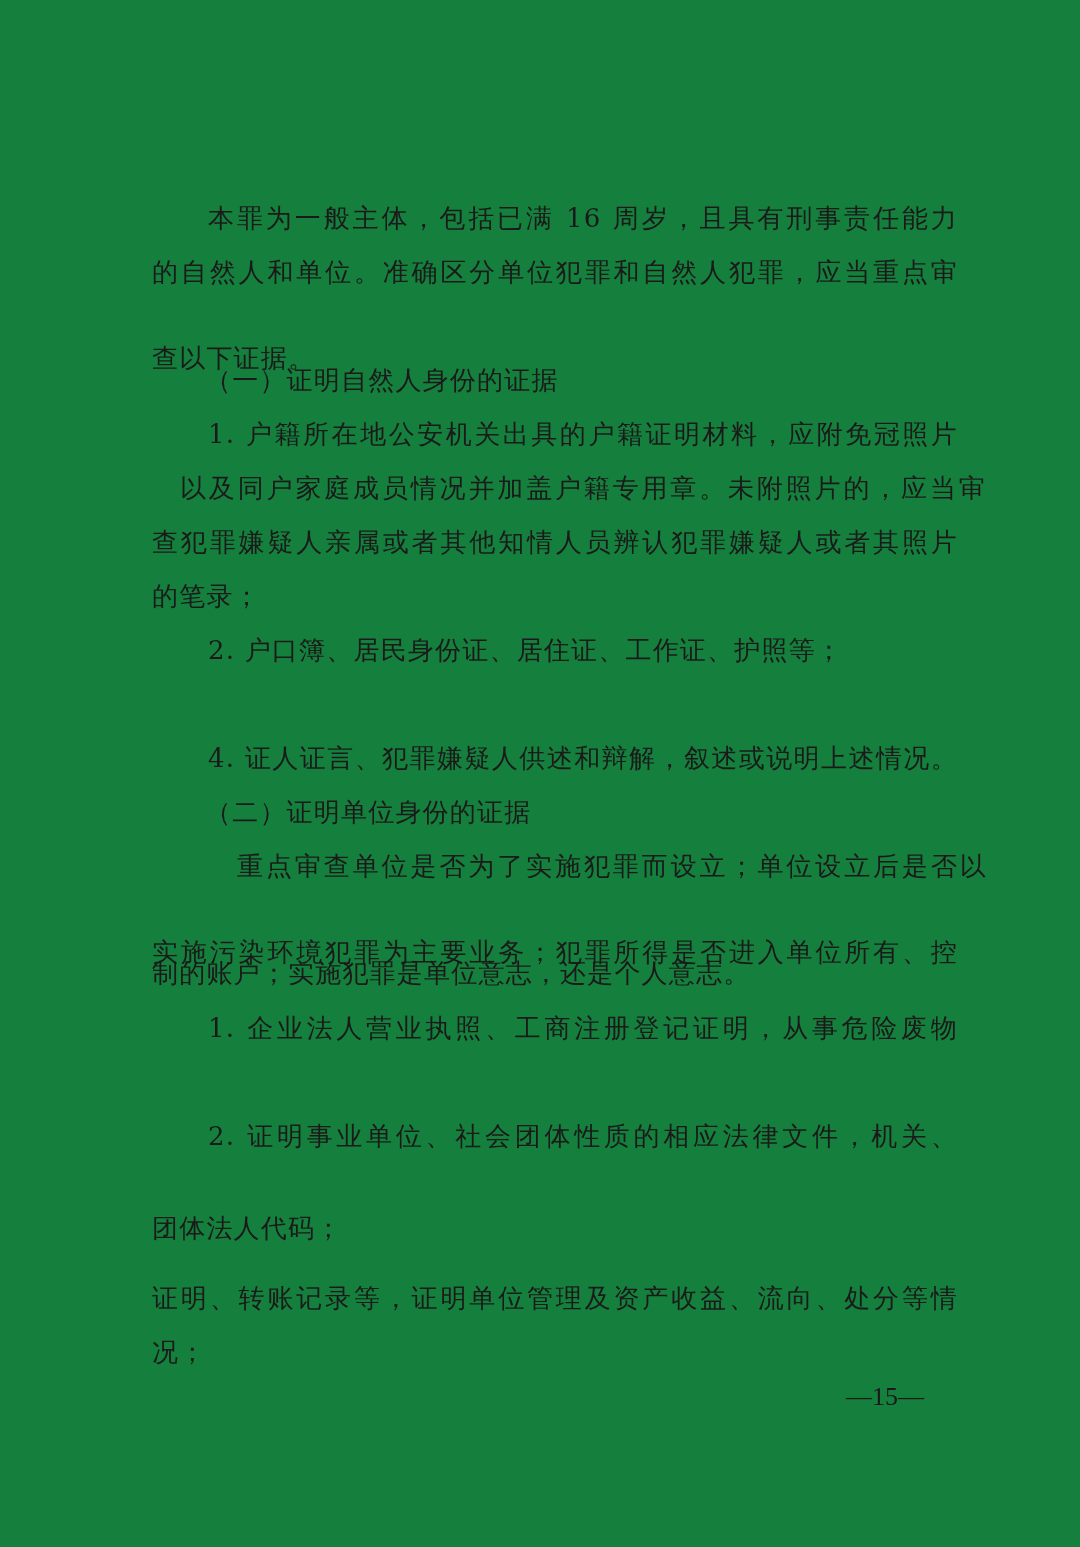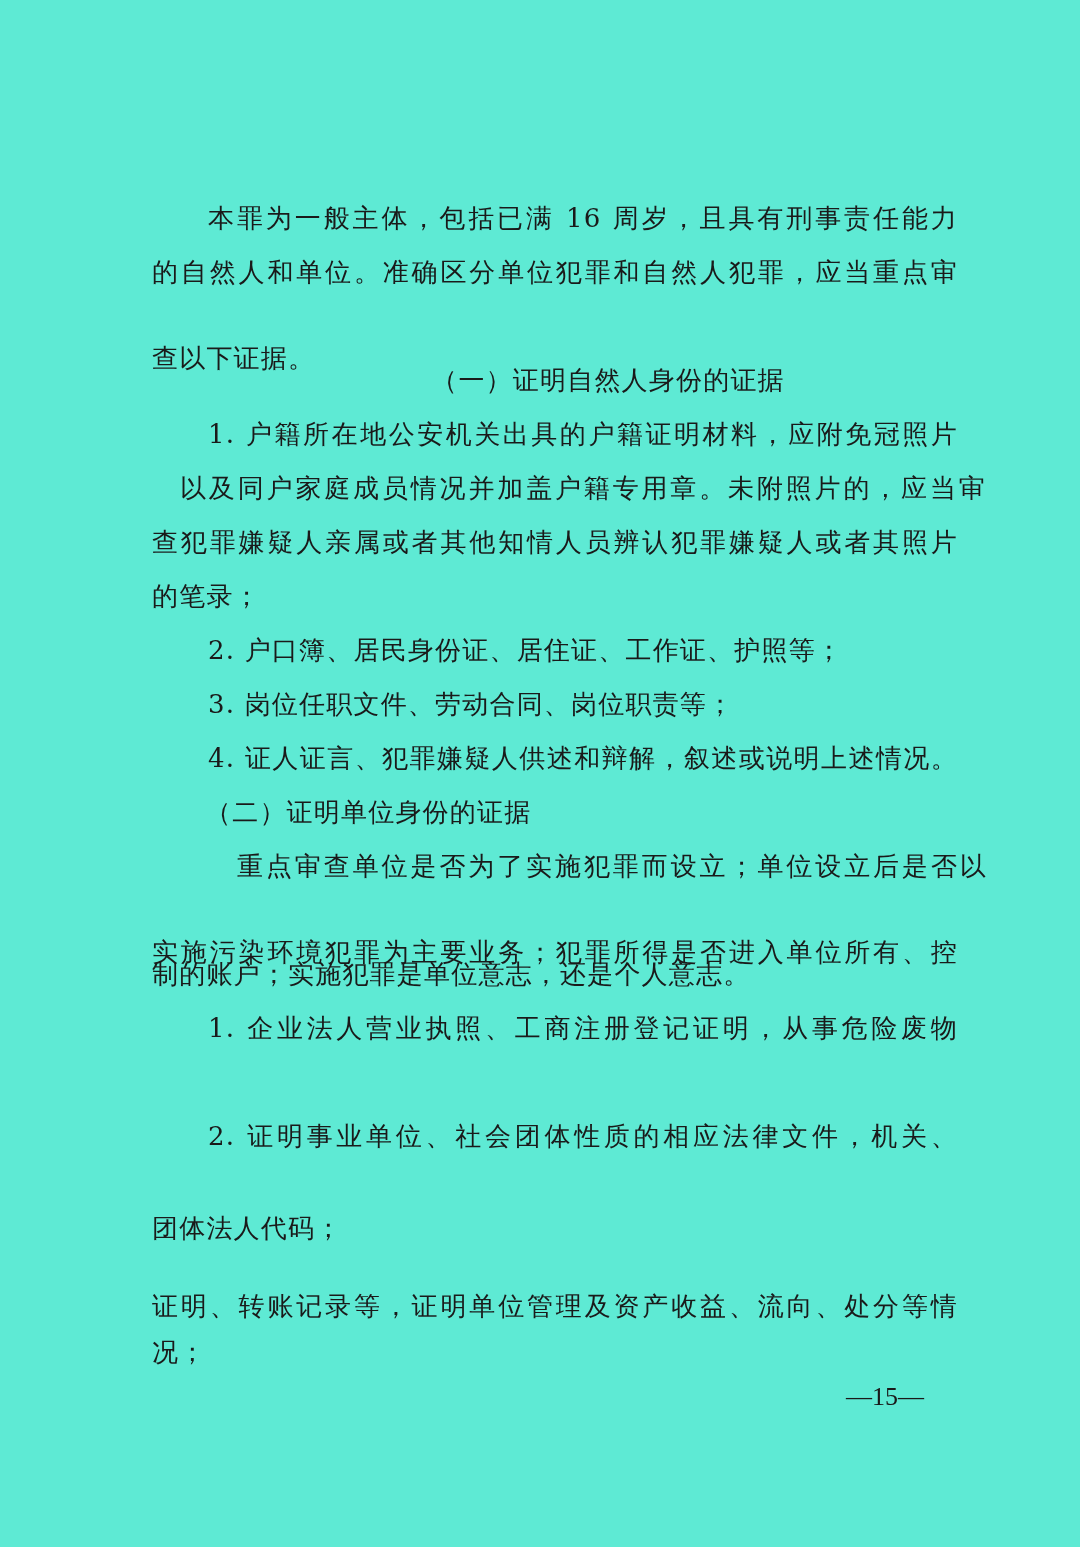--- a/index.html
+++ b/index.html
@@ -1,18 +1,18 @@
 <!DOCTYPE html>
 <html><head>
 <meta charset="utf-8">
 <style>
   html, body { margin: 0; padding: 0; background: #ffffff; }
   body { width: 1080px; height: 1547px; position: relative; overflow: hidden; }
   .page {
-    position: absolute; left: 0; top: 0; width: 1080px; height: 1547px; background: #5eead4;
+    position: absolute; left: 0; top: 0; width: 1080px; height: 1547px; background: #15803d;
   }
   .line {
     position: absolute;
     left: 152px;
     width: 806px;
     height: 40px;
     line-height: 40px;
     font-family: "DejaVu Serif", "Liberation Serif", serif;
     font-size: 26px;
     color: #1a1a1a;
@@ -37,39 +37,38 @@
 </style>
 </head>
 <body>
 
 <div class="page">
 
   <div class="line indent justify" style="top:198px;">本罪为一般主体，包括已满 16 周岁，且具有刑事责任能力</div>
   <div class="line justify" style="top:252px;">的自然人和单位。准确区分单位犯罪和自然人犯罪，应当重点审</div>
   <div class="line" style="top:306px;margin-top:32px;">查以下证据。</div>
 
-  <div class="line heading" style="top:360px;text-align:center;">（一）证明自然人身份的证据</div>
+  <div class="line heading" style="top:360px;">（一）证明自然人身份的证据</div>
 
   <div class="line indent justify" style="top:414px;">1. 户籍所在地公安机关出具的户籍证明材料，应附免冠照片</div>
   <div class="line justify" style="top:468px;margin-left:28px;">以及同户家庭成员情况并加盖户籍专用章。未附照片的，应当审</div>
   <div class="line justify" style="top:522px;">查犯罪嫌疑人亲属或者其他知情人员辨认犯罪嫌疑人或者其照片</div>
   <div class="line" style="top:576px;">的笔录；</div>
 
   <div class="line indent" style="top:630px;">2. 户口簿、居民身份证、居住证、工作证、护照等；</div>
-  <div class="line indent" style="top:684px;">3. 岗位任职文件、劳动合同、岗位职责等；</div>
   <div class="line indent justify" style="top:738px;">4. 证人证言、犯罪嫌疑人供述和辩解，叙述或说明上述情况。</div>
 
   <div class="line heading" style="top:792px;">（二）证明单位身份的证据</div>
 
   <div class="line indent justify" style="top:846px;margin-left:29px;">重点审查单位是否为了实施犯罪而设立；单位设立后是否以</div>
   <div class="line justify" style="top:900px;margin-top:32px;">实施污染环境犯罪为主要业务；犯罪所得是否进入单位所有、控</div>
-  <div class="line" style="top:954px;">制的账户；实施犯罪是单位意志，还是个人意志。</div>
+  <div class="line" style="top:954px;font-family:Liberation Serif, serif;">制的账户；实施犯罪是单位意志，还是个人意志。</div>
 
   <div class="line indent justify" style="top:1008px;">1. 企业法人营业执照、工商注册登记证明，从事危险废物</div>
 
   <div class="line indent justify" style="top:1116px;">2. 证明事业单位、社会团体性质的相应法律文件，机关、</div>
   <div class="line" style="top:1176px;margin-top:32px;">团体法人代码；</div>
 
-  <div class="line justify" style="top:1278px;margin-top:8px;">证明、转账记录等，证明单位管理及资产收益、流向、处分等情</div>
+  <div class="line justify" style="top:1278px;">证明、转账记录等，证明单位管理及资产收益、流向、处分等情</div>
   <div class="line" style="top:1332px;">况；</div>
 
   <div class="page-number">—15—</div>
 </div>
 
 </body></html>

